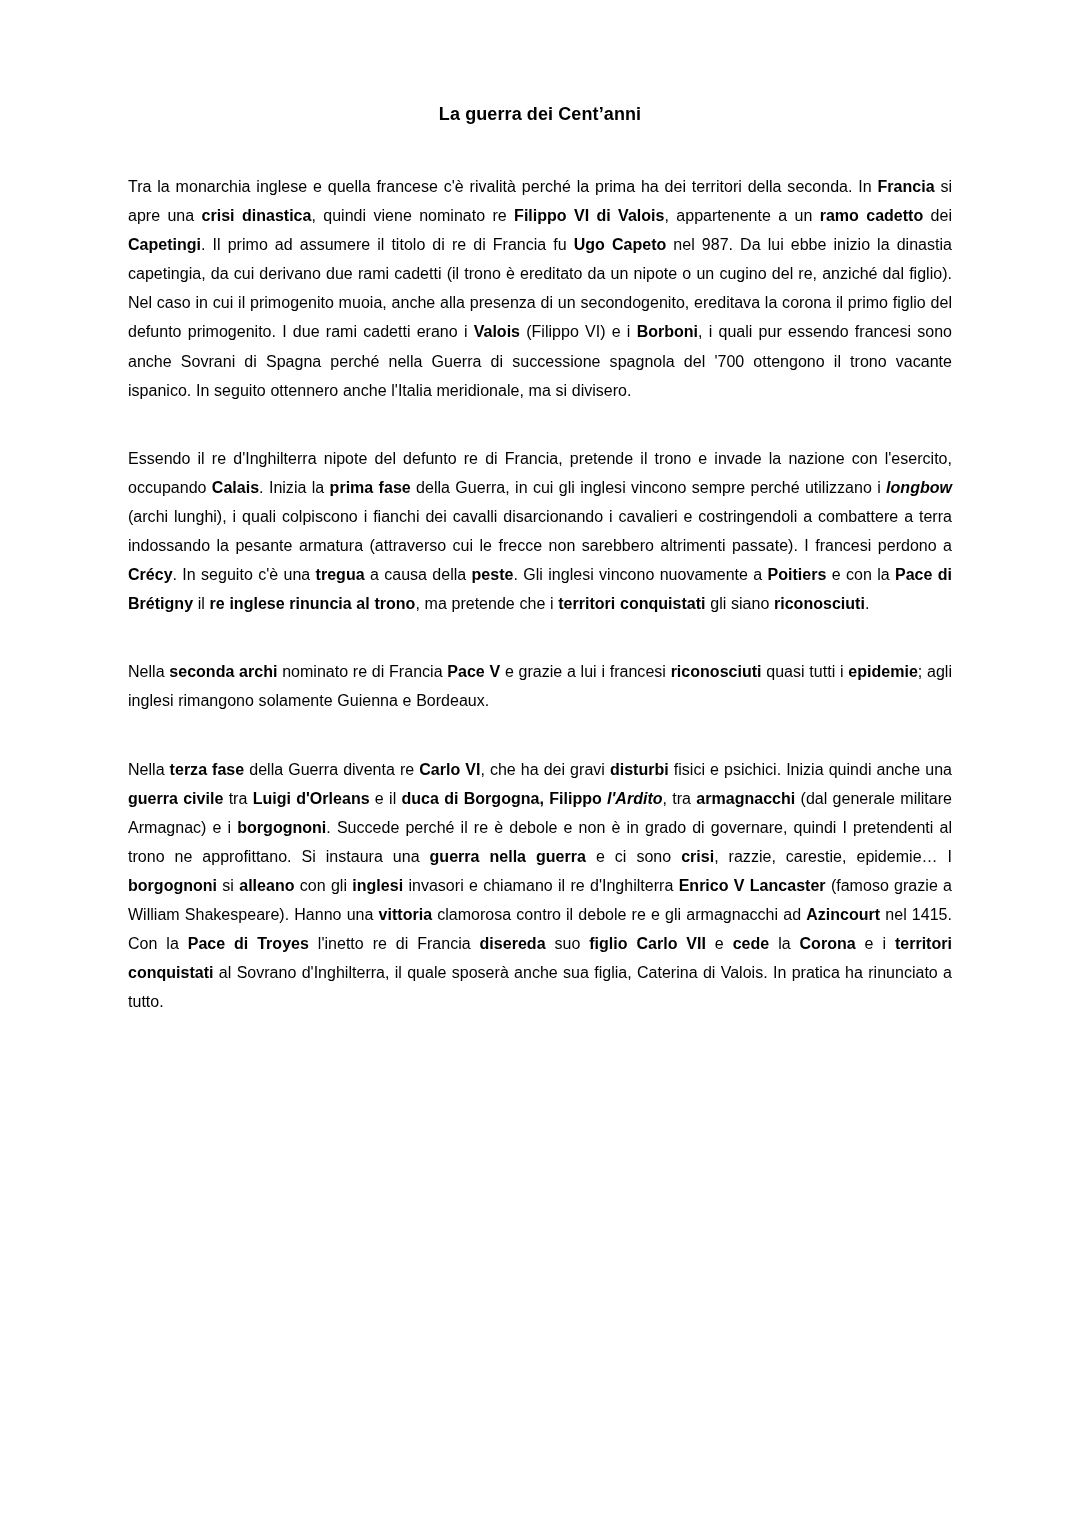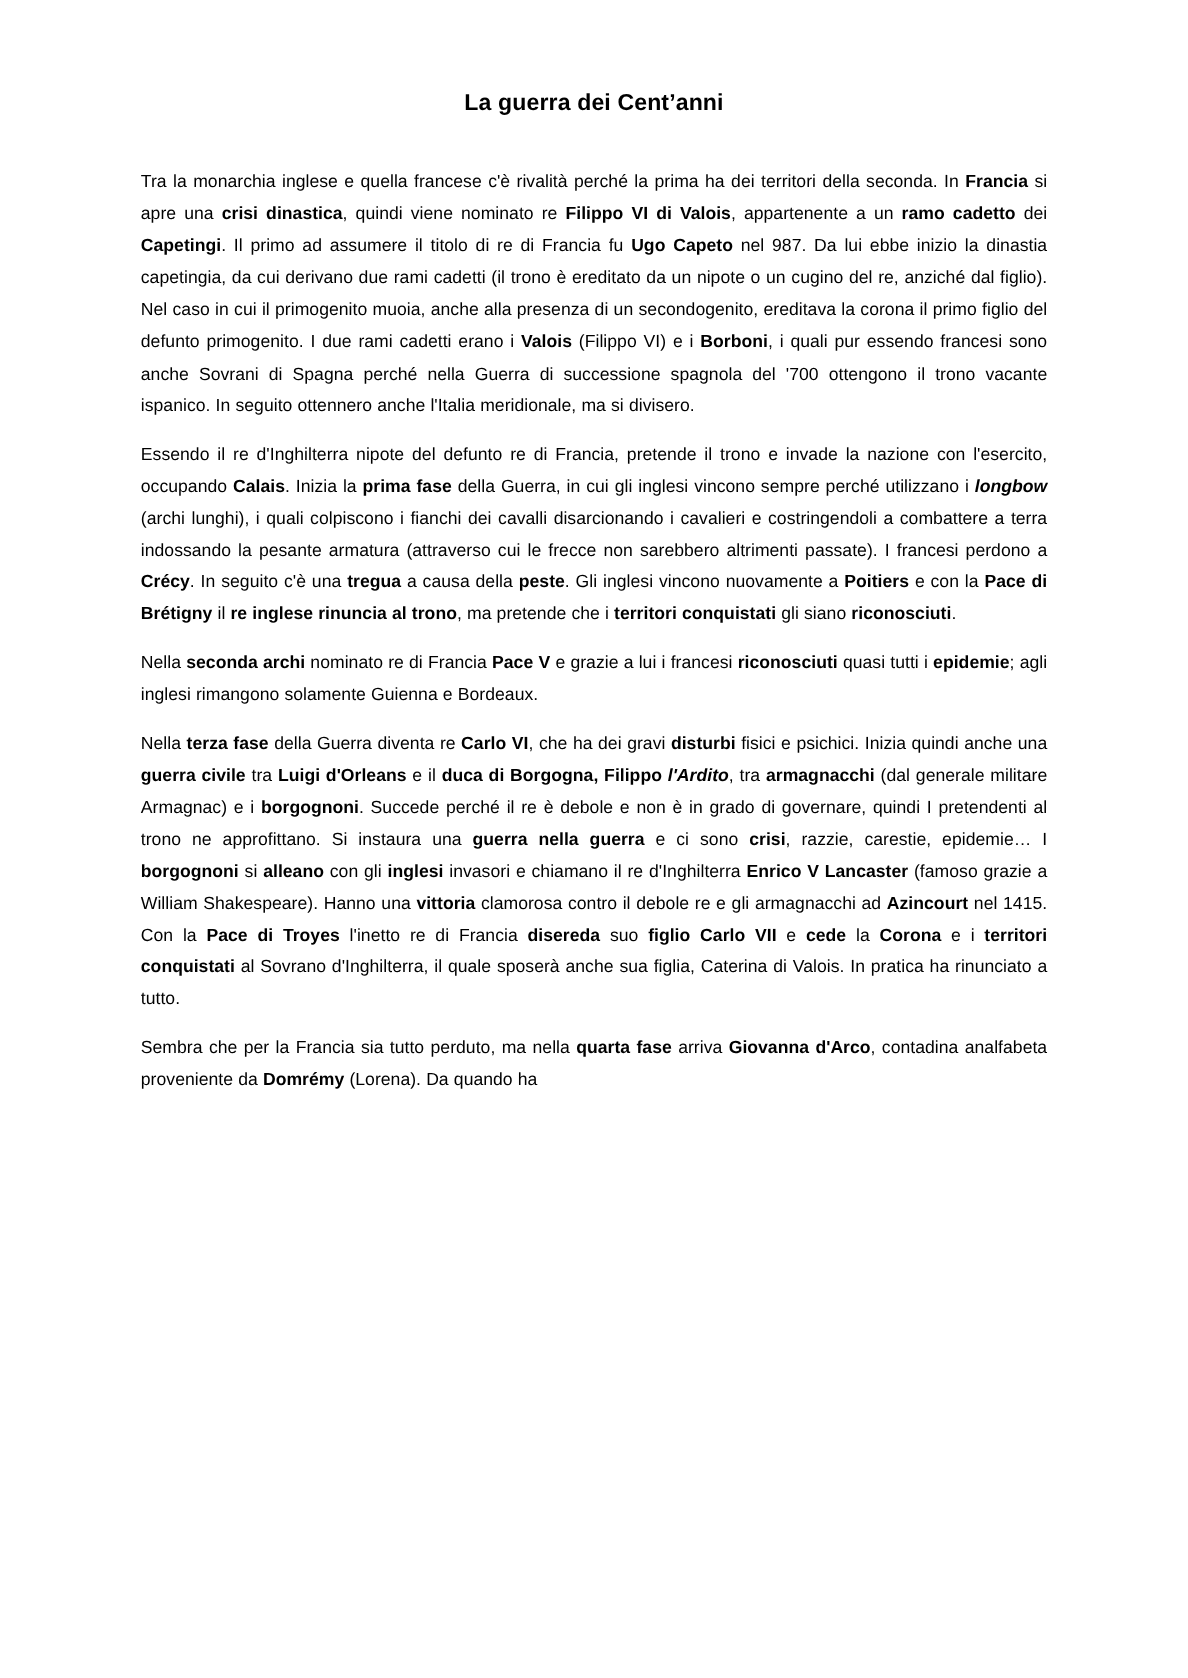--- a/index.html
+++ b/index.html
@@ -24,58 +24,57 @@
     overflow: hidden;
   }
   .doc-body {
     position: absolute;
     left: 128px;
     top: 0;
     width: 824px;
   }
   .doc-title {
     text-align: center;
-    font-size: 21px;
+    font-size: 18px;
     font-weight: bold;
     line-height: 29px;
     margin: 0;
-    padding-top: 79px;
+    padding-top: 100px;
     letter-spacing: 0.1px;
   }
   .para {
     font-size: 16px;
     line-height: 29.1px;
     text-align: justify;
     text-justify: inter-word;
     margin: 0;
     padding: 0;
     letter-spacing: 0.02px;
     word-spacing: 0.2px;
   }
   .para.first {
     margin-top: 43px;
   }
   .para + .para {
-    margin-top: 15px;
+    margin-top: 39px;
   }
   .para b {
     font-weight: bold;
   }
   .para .bi {
     font-weight: bold;
     font-style: italic;
   }
 </style>
 </head>
 <body>
 
 <div class="page">
   <div class="doc-body">
     <h1 class="doc-title">La guerra dei Cent’anni</h1>
     <div id="paragraphs-container">
         <p class="para first"><span>Tra la monarchia inglese e quella francese c'è rivalità perché la prima ha dei territori della seconda. In </span><b>Francia</b><span> si apre una </span><b>crisi dinastica</b><span>, quindi viene nominato re </span><b>Filippo VI di Valois</b><span>, appartenente a un </span><b>ramo cadetto</b><span> dei </span><b>Capetingi</b><span>. Il primo ad assumere il titolo di re di Francia fu </span><b>Ugo Capeto</b><span> nel 987. Da lui ebbe inizio la dinastia capetingia, da cui derivano due rami cadetti (il trono è ereditato da un nipote o un cugino del re, anziché dal figlio). Nel caso in cui il primogenito muoia, anche alla presenza di un secondogenito, ereditava la corona il primo figlio del defunto primogenito. I due rami cadetti erano i </span><b>Valois</b><span> (Filippo VI) e i </span><b>Borboni</b><span>, i quali pur essendo francesi sono anche Sovrani di Spagna perché nella Guerra di successione spagnola del '700 ottengono il trono vacante ispanico. In seguito ottennero anche l'Italia meridionale, ma si divisero.</span></p>
         <p class="para"><span>Essendo il re d'Inghilterra nipote del defunto re di Francia, pretende il trono e invade la nazione con l'esercito, occupando </span><b>Calais</b><span>. Inizia la </span><b>prima fase</b><span> della Guerra, in cui gli inglesi vincono sempre perché utilizzano i </span><span class="bi">longbow</span><span> (archi lunghi), i quali colpiscono i fianchi dei cavalli disarcionando i cavalieri e costringendoli a combattere a terra indossando la pesante armatura (attraverso cui le frecce non sarebbero altrimenti passate). I francesi perdono a </span><b>Crécy</b><span>. In seguito c'è una </span><b>tregua</b><span> a causa della </span><b>peste</b><span>. Gli inglesi vincono nuovamente a </span><b>Poitiers</b><span> e con la </span><b>Pace di Brétigny</b><span> il </span><b>re inglese rinuncia al trono</b><span>, ma pretende che i </span><b>territori conquistati</b><span> gli siano </span><b>riconosciuti</b><span>.</span></p>
         <p class="para"><span>Nella </span><b>seconda archi</b><span> nominato re di Francia </span><b>Pace V</b><span> e grazie a lui i francesi </span><b>riconosciuti</b><span> quasi tutti i </span><b>epidemie</b><span>; agli inglesi rimangono solamente Guienna e Bordeaux.</span></p>
         <p class="para"><span>Nella </span><b>terza fase</b><span> della Guerra diventa re </span><b>Carlo VI</b><span>, che ha dei gravi </span><b>disturbi</b><span> fisici e psichici. Inizia quindi anche una </span><b>guerra civile</b><span> tra </span><b>Luigi d'Orleans</b><span> e il </span><b>duca di Borgogna, Filippo </b><span class="bi">l'Ardito</span><span>, tra </span><b>armagnacchi</b><span> (dal generale militare Armagnac) e i </span><b>borgognoni</b><span>. Succede perché il re è debole e non è in grado di governare, quindi I pretendenti al trono ne approfittano. Si instaura una </span><b>guerra nella guerra</b><span> e ci sono </span><b>crisi</b><span>, razzie, carestie, epidemie… I </span><b>borgognoni</b><span> si </span><b>alleano</b><span> con gli </span><b>inglesi</b><span> invasori e chiamano il re d'Inghilterra </span><b>Enrico V Lancaster</b><span> (famoso grazie a William Shakespeare). Hanno una </span><b>vittoria</b><span> clamorosa contro il debole re e gli armagnacchi ad </span><b>Azincourt</b><span> nel 1415. Con la </span><b>Pace di Troyes</b><span> l'inetto re di Francia </span><b>disereda</b><span> suo </span><b>figlio Carlo VII</b><span> e </span><b>cede</b><span> la </span><b>Corona</b><span> e i </span><b>territori conquistati</b><span> al Sovrano d'Inghilterra, il quale sposerà anche sua figlia, Caterina di Valois. In pratica ha rinunciato a tutto.</span></p>
-        <p class="para"><span>Sembra che per la Francia sia tutto perduto, ma nella </span><b>quarta fase</b><span> arriva </span><b>Giovanna d'Arco</b><span>, contadina analfabeta proveniente da </span><b>Domrémy</b><span> (Lorena). Da quando ha</span></p>
       </div>
   </div>
 </div>
 
 </body></html>

